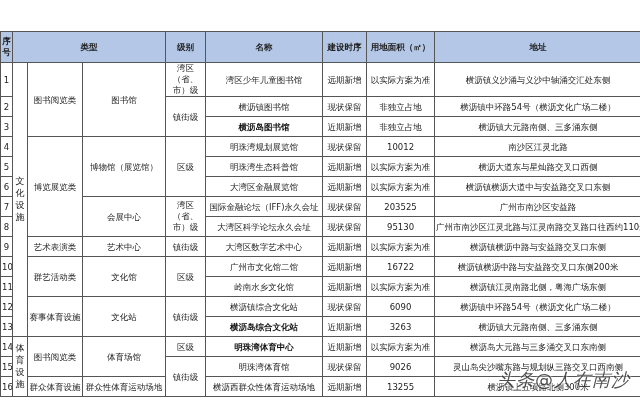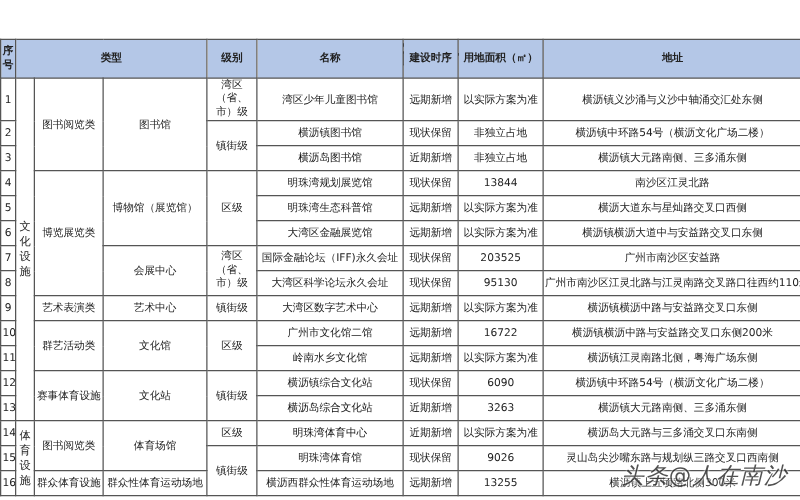--- a/index.html
+++ b/index.html
@@ -8,21 +8,21 @@
   .title { position:absolute; left:0; top:0; width:640px; height:31px;
            text-align:center; line-height:34px; font-size:20px; font-weight:bold; color:#111;margin-top:27px; }
   table { position:absolute; left:0; top:31px; border-collapse:collapse; table-layout:fixed;
           width:641px; font-size:8.5px; }
   td, th { border:1px solid #555; text-align:center; vertical-align:middle; padding:0 1px;
            overflow:hidden; white-space:nowrap; line-height:10px; }
   th { background:#b4c7e7; font-weight:bold; height:30px; font-size:8.5px; color:#222; }
   th.seq { white-space:normal; line-height:11px; }
   td.wrap { white-space:normal; line-height:11px;text-align:center; }
   td.vert { white-space:normal; line-height:12px; font-size:9px; width:1em;font-family:Liberation Mono, monospace; }
-  td.bold { font-weight:normal; color:#111; }
+  td.bold { font-weight:bold; color:#111; }
   .watermark { position:absolute; left:497px; top:368px; font-size:18px; color:#333;
                opacity:0.85; font-style:italic; letter-spacing:1px;
                text-shadow:0 0 2px #fff, 0 0 2px #fff; }
   .watermark .at { font-style:normal; }
 </style>
 </head>
 <body>
 
 <div class="title">横沥镇文体设施一览表</div>
 
@@ -80,21 +80,21 @@
       <td>横沥镇大元路南侧、三多涌东侧</td>
     </tr>
 
     <tr style="height:20px">
       <td>4</td>
       <td rowspan="5">博览展览类</td>
       <td rowspan="3">博物馆（展览馆）</td>
       <td rowspan="3">区级</td>
       <td>明珠湾规划展览馆</td>
       <td>现状保留</td>
-      <td>13844</td>
+      <td>10012</td>
       <td>南沙区江灵北路</td>
     </tr>
 
     <tr style="height:20px">
       <td>5</td>
       <td>明珠湾生态科普馆</td>
       <td>远期新增</td>
       <td>以实际方案为准</td>
       <td>横沥大道东与星灿路交叉口西侧</td>
     </tr>

